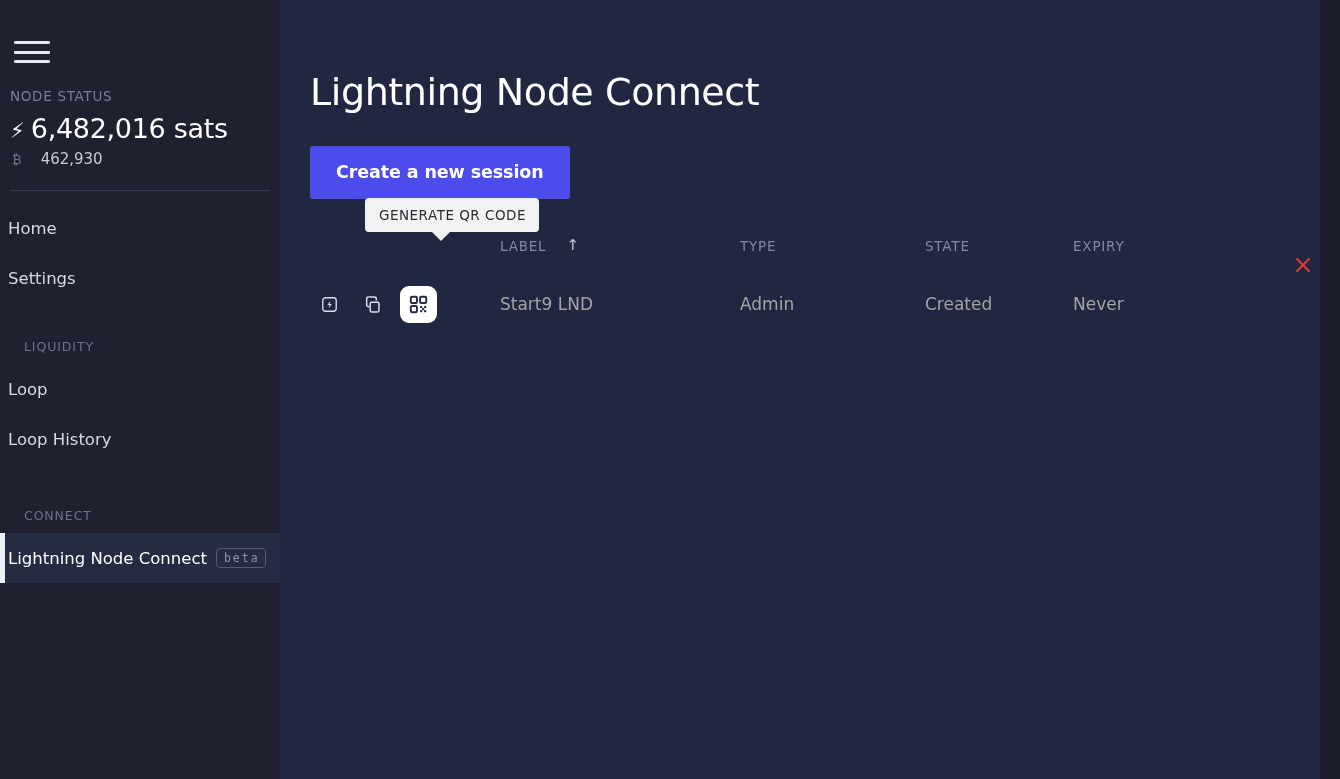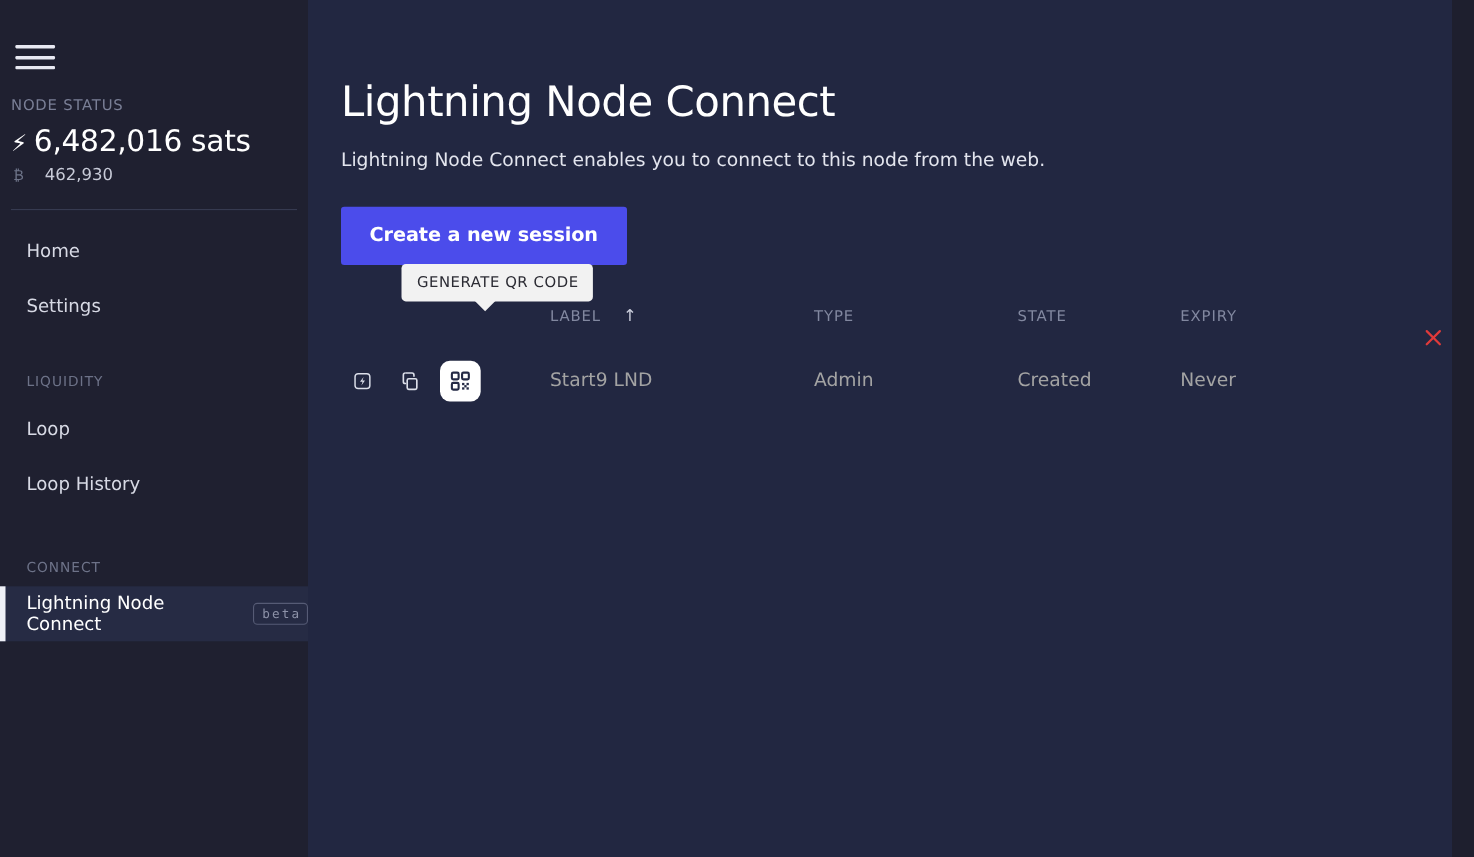--- a/index.html
+++ b/index.html
@@ -50,21 +50,21 @@
   .btc-glyph { color:#6e7489; font-size:13px; line-height:1; }
   .balance-sub { font-size:15px; color:#c8cbd8; font-weight:400;margin-left:12px; }
 
   .divider {
     margin:22px 10px 0 10px;
     height:1px; background:#363a50;
   }
 
   .nav-item {
     display:flex; align-items:center; gap:9px;
-    height:50px; padding-left:24px;
+    height:50px; padding-left:8px;
     color:#d7d9e4; font-size:16.5px;
     cursor:pointer; position:relative;
   }
   .nav-item.first { margin-top:12px; }
   .nav-item.active {
     background:#262b44;
     color:#ffffff;
   }
   .nav-item.active::before {
     content:""; position:absolute; left:0; top:0;
@@ -223,21 +223,20 @@
     <div class="nav-item active">
       <span>Lightning Node Connect</span>
       <span class="badge">beta</span>
     </div>
 
   </div>
 
   <div class="main">
 
     <div class="page-title">Lightning Node Connect</div>
-    <div class="page-subtitle">Lightning Node Connect enables you to connect to this node from the web.</div>
 
     <button class="primary-btn">Create a new session</button>
 
     <div class="table">
 
       <div class="tooltip">GENERATE QR CODE</div>
 
       <div class="thead">
         <div class="th-label">
           <span>LABEL</span>

